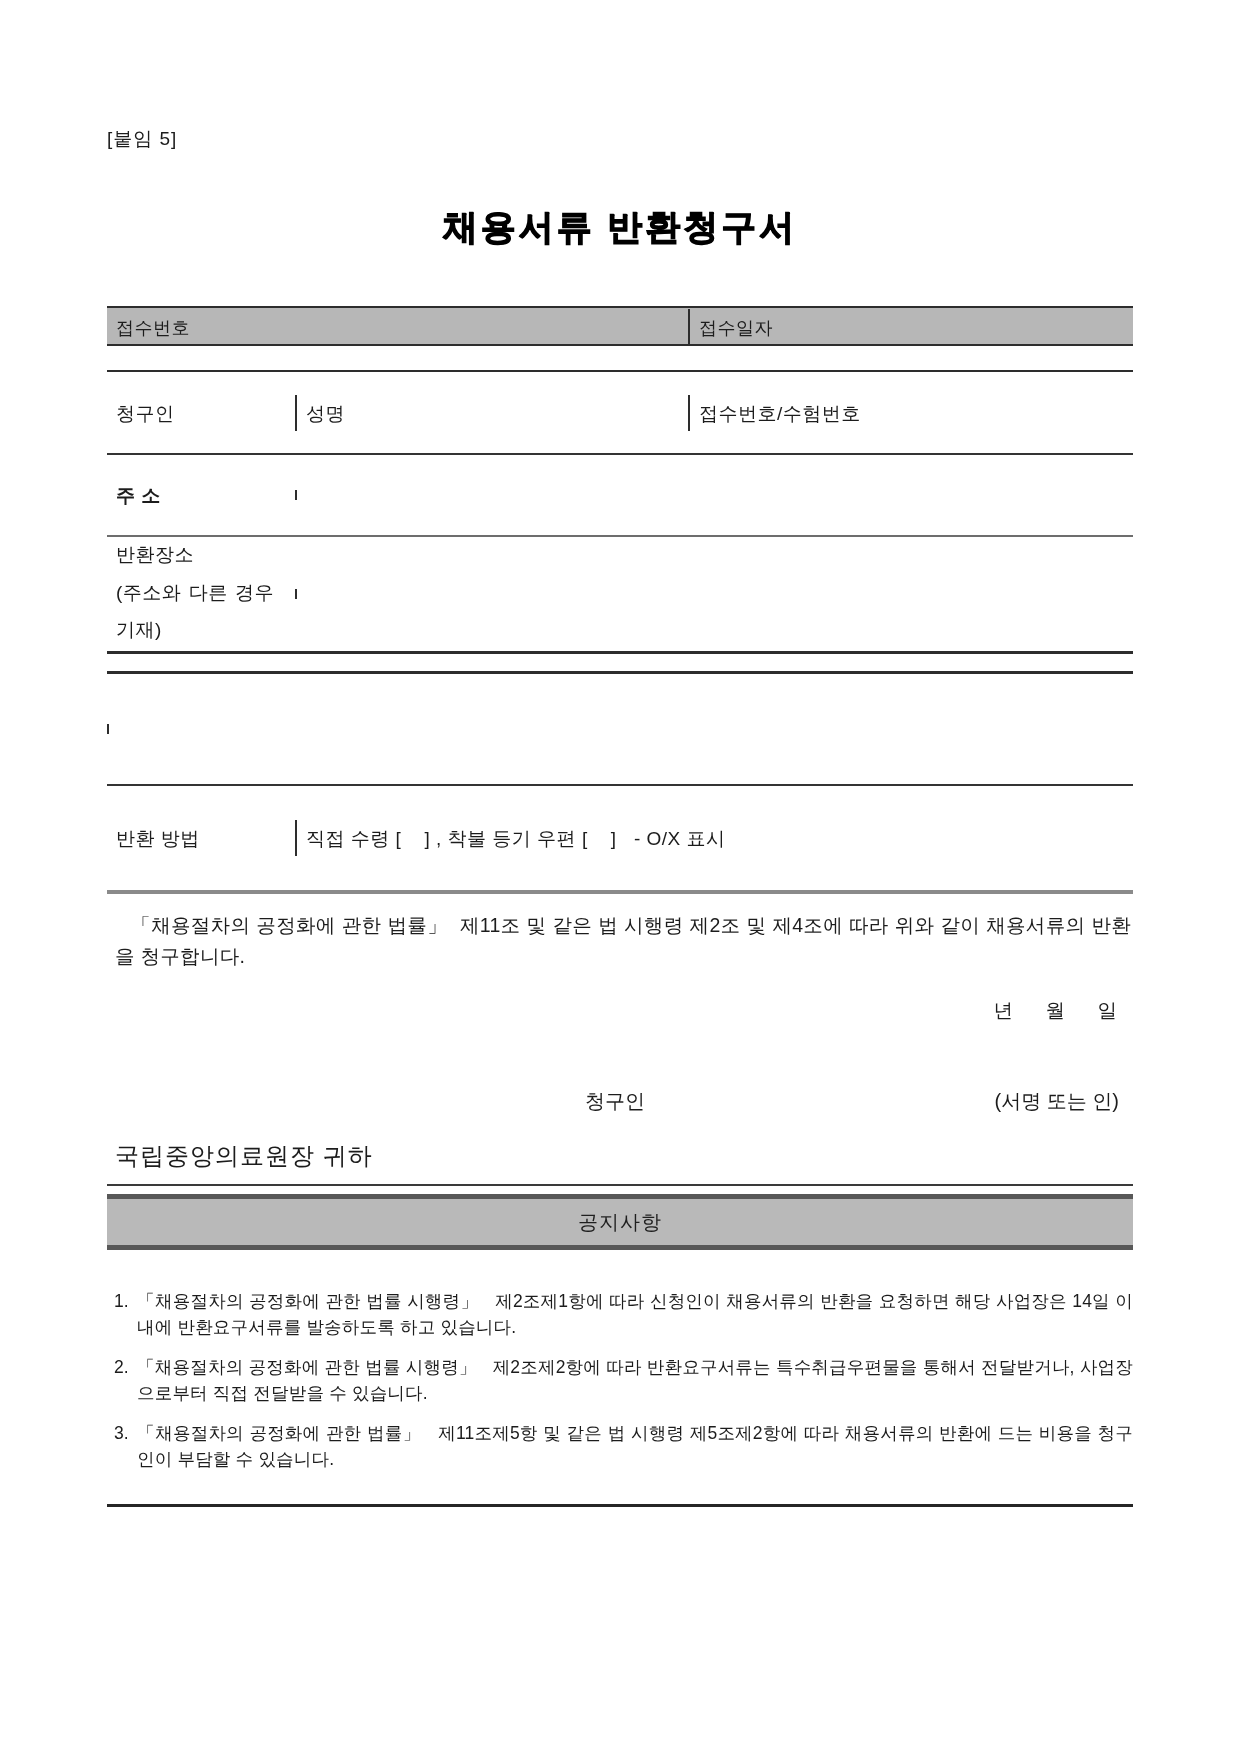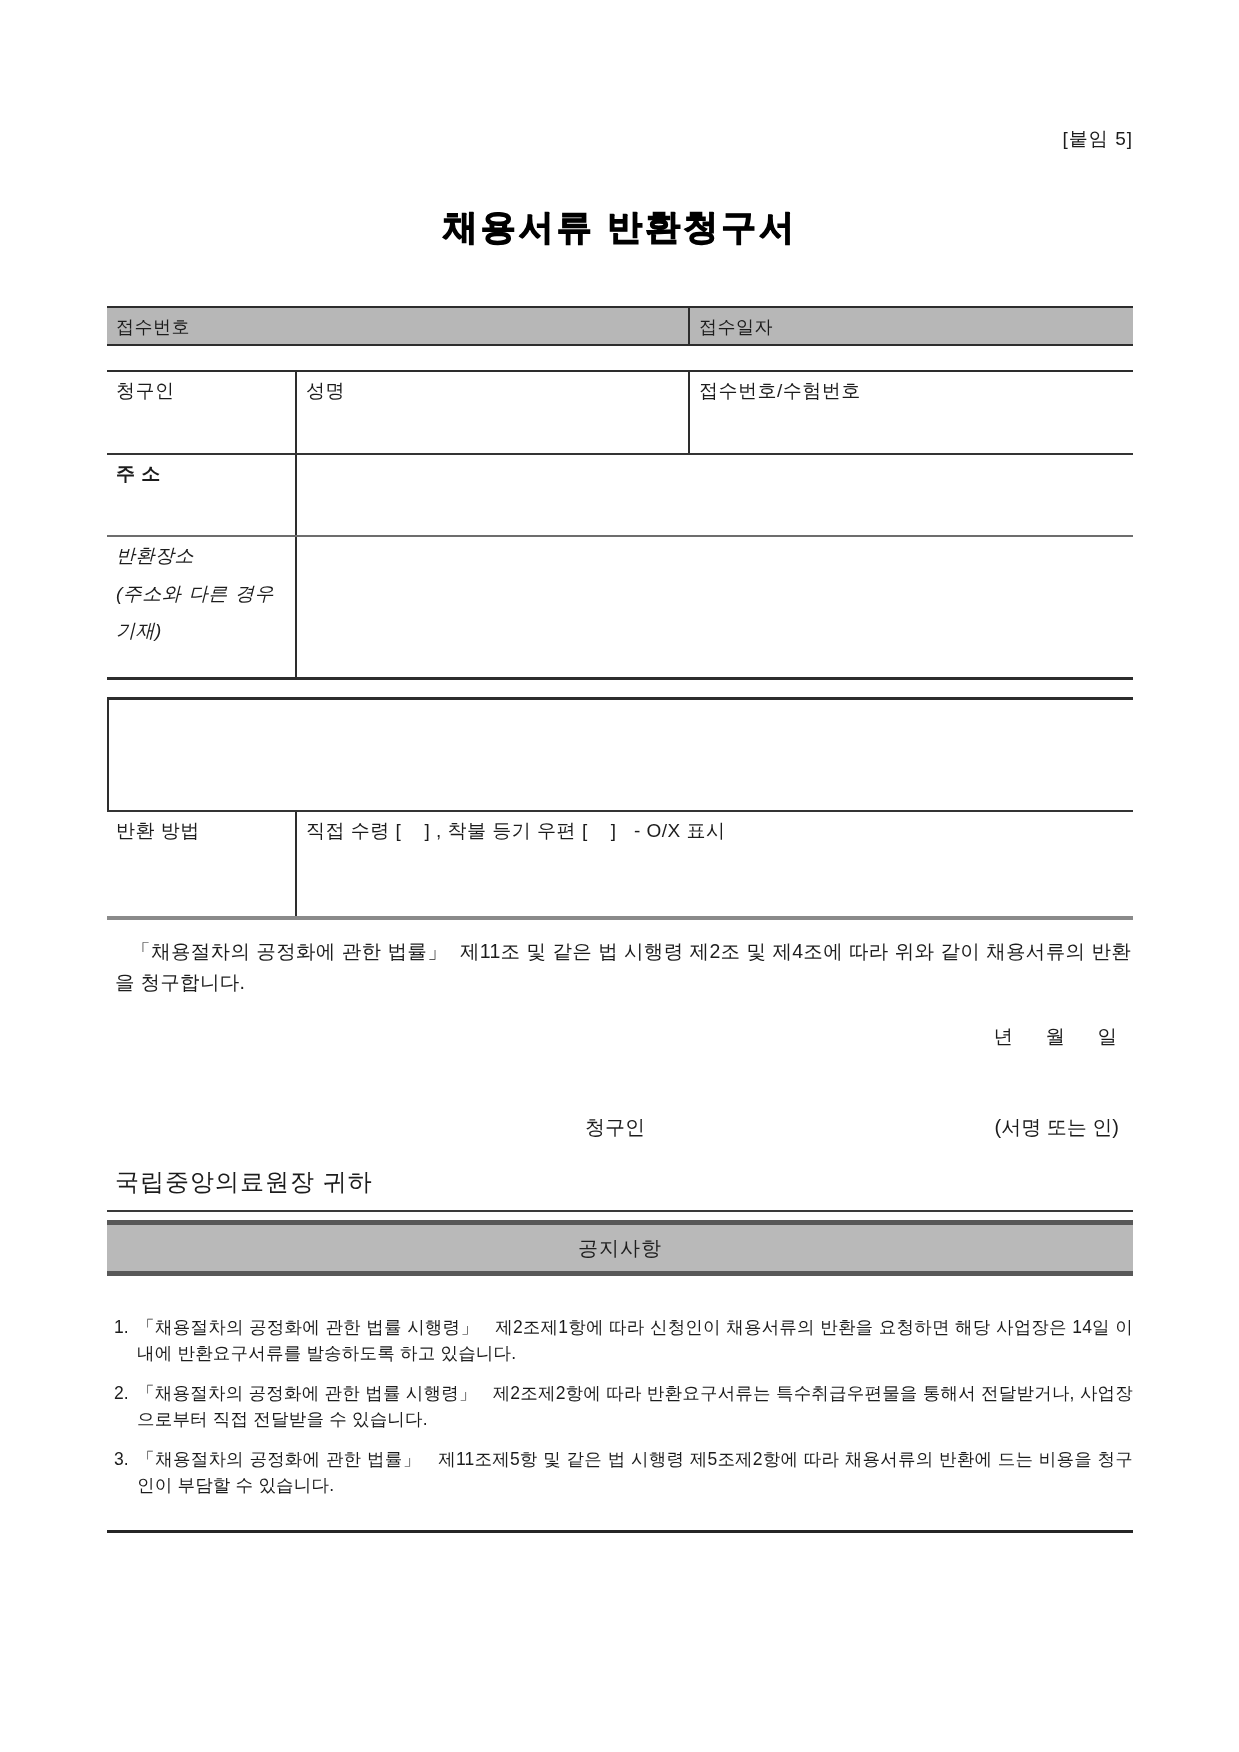--- a/index.html
+++ b/index.html
@@ -5,55 +5,55 @@
   * { margin: 0; padding: 0; box-sizing: border-box; }
   html, body { background: #ffffff; }
   body {
     width: 1239px; height: 1752px;
     font-family: "Liberation Sans", sans-serif;
     color: #1c1c1c;
     padding: 126px 106px 0 107px;
     position: relative;
   }
   .pre { white-space: pre; }
-  .attachment-label { font-size: 19px; letter-spacing: 1px; text-align: right; }
+  .attachment-label { font-size: 19px; letter-spacing: 1px; }
   .doc-title {
     margin-top: 52px;
     text-align: center;
     font-size: 35px;
     font-weight: 900;
     letter-spacing: 3px;
     -webkit-text-stroke: 1.2px #000;
     color: #000;
   }
 
   
   .tbl { width: 1026px; }
-  .row { display: flex; }
+  .row { display: flex; align-items: center; }
   .cell { padding: 6px 6px 4px 9px; font-size: 19px; letter-spacing: 0.5px; }
 
   .receipt-table {
     margin-top: 55px;
     background: #b7b7b7;
     border-top: 2px solid #2d2d2d;
     border-bottom: 2px solid #2d2d2d;
     height: 40px;
   }
   .receipt-table .cell { padding-top: 7px; font-size: 18px; }
   .rcell-1 { width: 581px; }
   .rcell-2 { width: 445px; border-left: 2px solid #2d2d2d; }
 
   .applicant-table {
     margin-top: 24px;
     border-top: 2px solid #2d2d2d;
     border-bottom: 3px solid #2d2d2d;
   }
   .applicant-table .row-1 { height: 83px; border-bottom: 2px solid #343434; }
   .applicant-table .row-2 { height: 82px; border-bottom: 2px solid #6d6d6d; font-weight: bold; }
-  .applicant-table .row-3 { height: 140px; font-style: italic; }
+  .applicant-table .row-3 { height: 114px; }
   .lcell { width: 188px; }
   .mcell { width: 393px; border-left: 2px solid #2d2d2d; }
   .ecell { width: 445px; border-left: 2px solid #2d2d2d; }
   .vcell { width: 838px; border-left: 2px solid #2d2d2d; }
   .return-place-note { display: block; width: 158px; text-align: justify; margin-top: 6px; line-height: 37px; }
 
   .request-table {
     margin-top: 17px;
     border-top: 3px solid #2d2d2d;
     border-bottom: 4px solid #8a8a8a;

